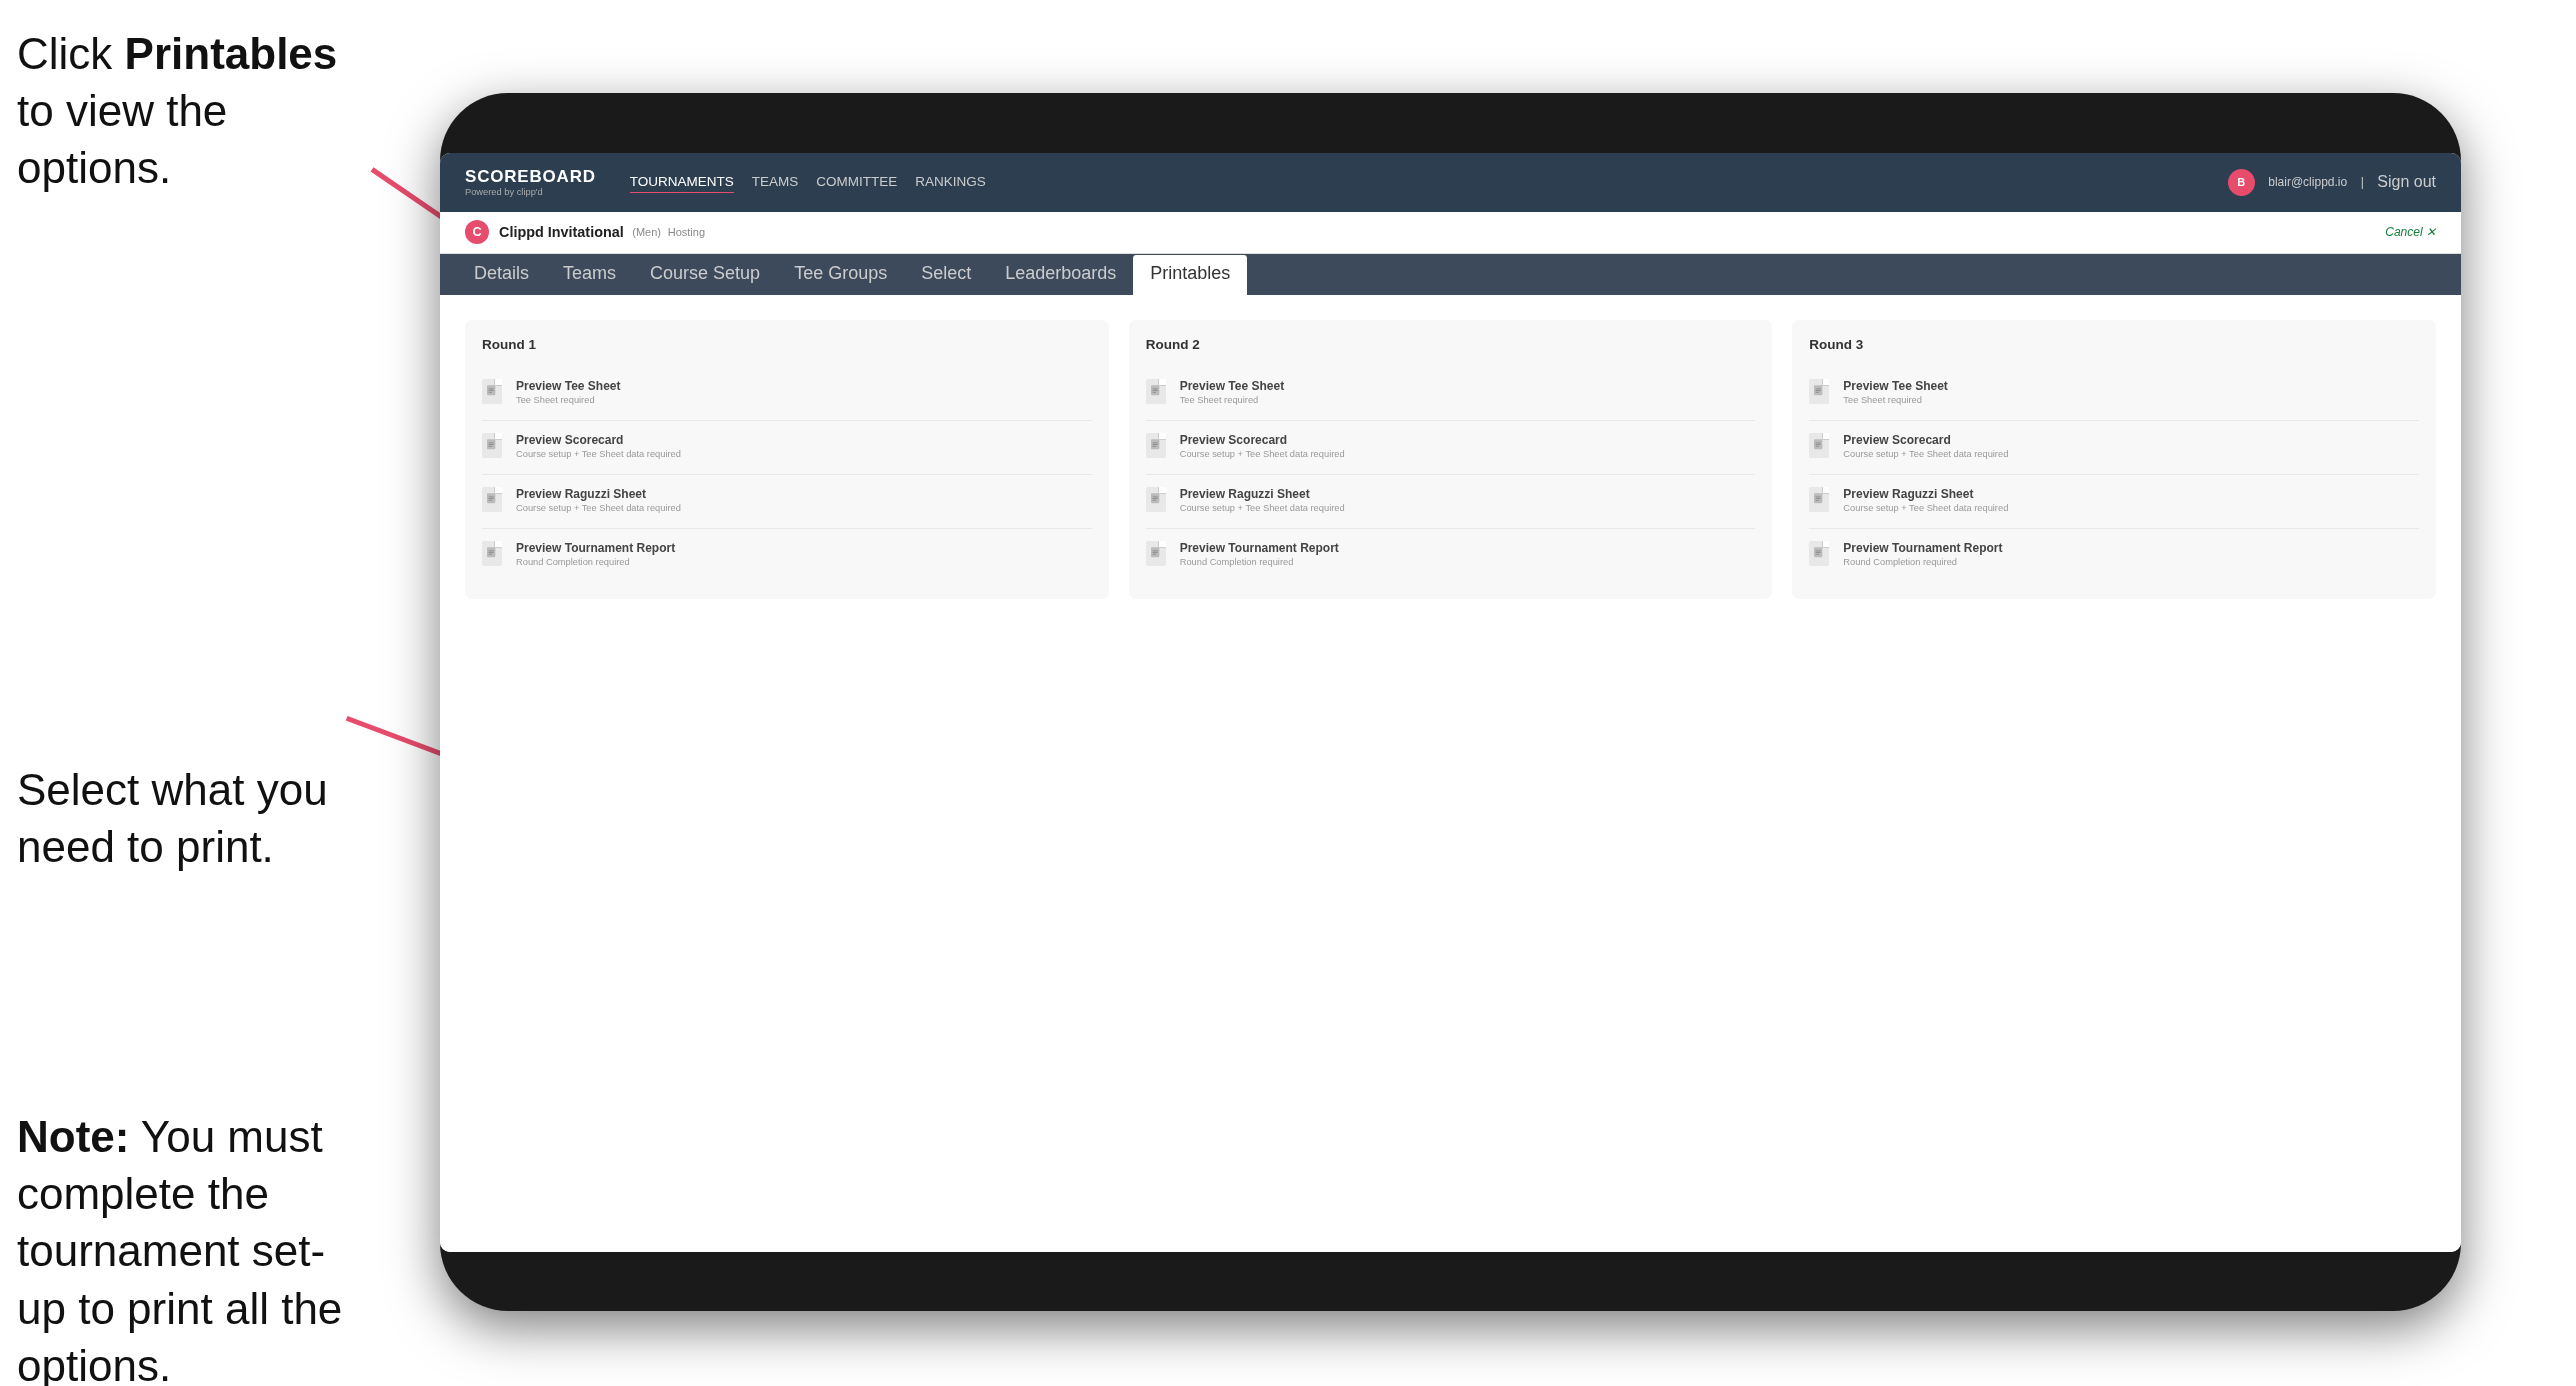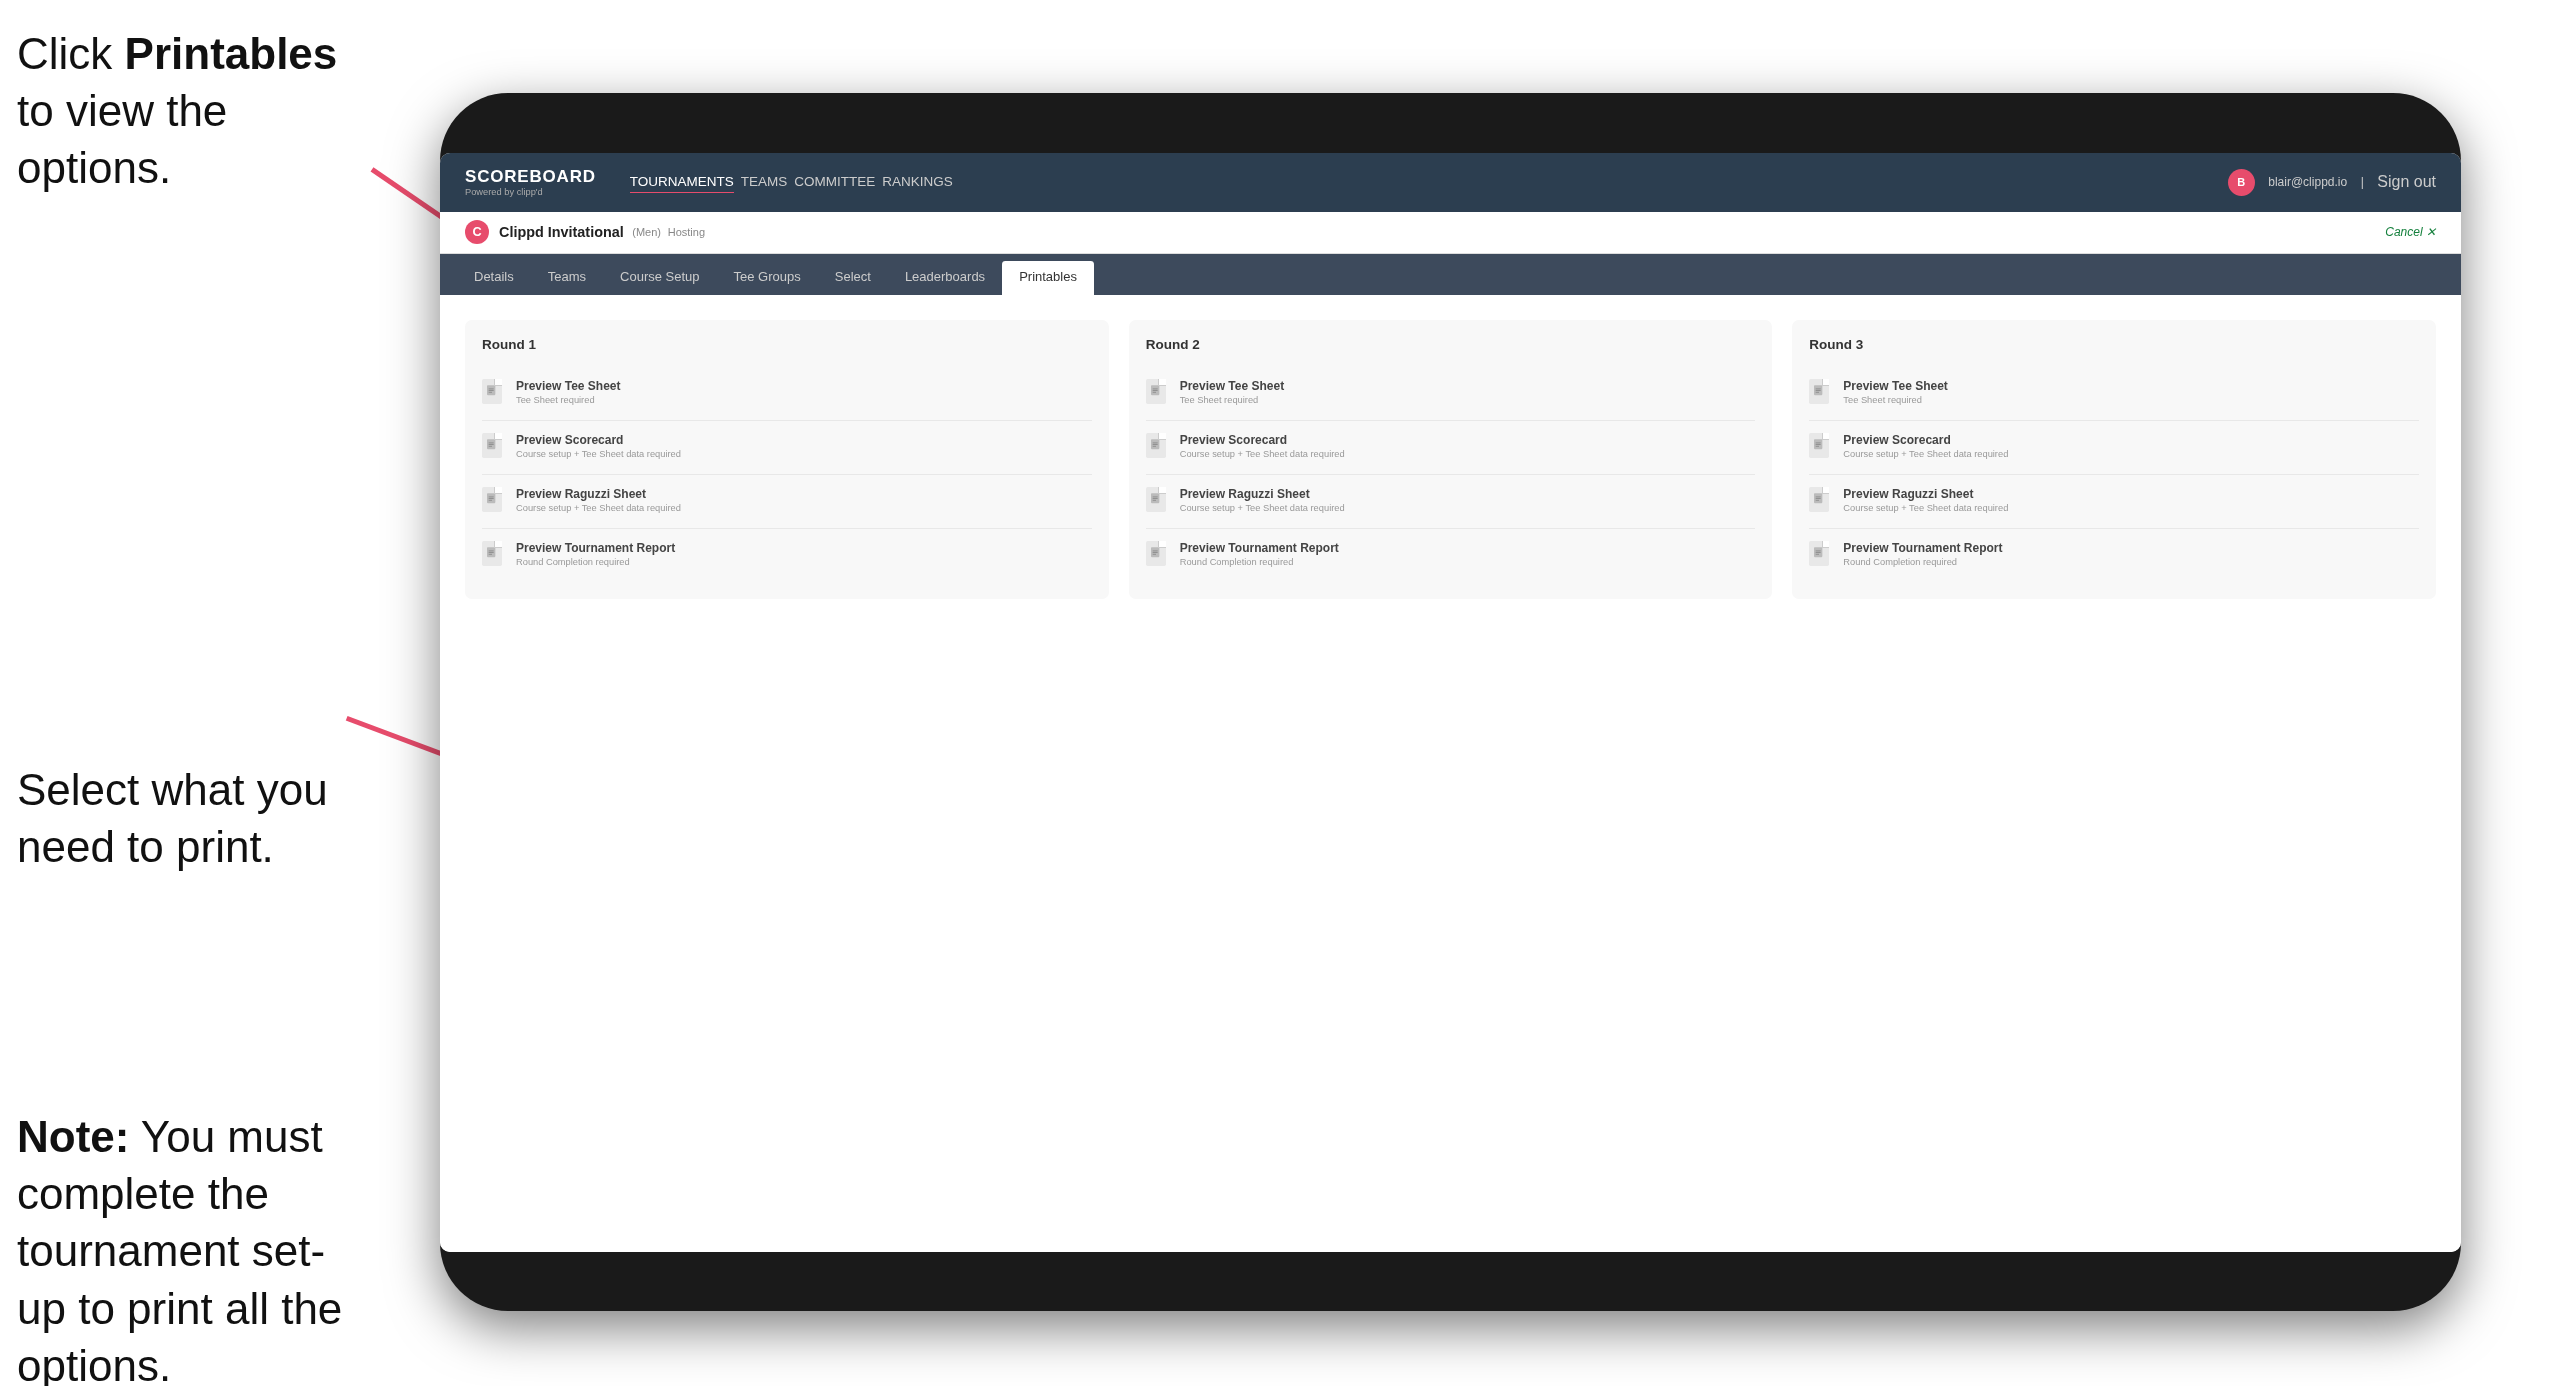--- a/index.html
+++ b/index.html
@@ -107,21 +107,21 @@
       color: #fff;
       letter-spacing: 0.8px;
     }
     .scoreboard-sub {
       font-size: 9.3px;
       color: #aaa;
     }
 
     .top-nav-links {
       display: flex;
-      gap: 7px;
+      gap: 18px;
       flex: 1;
     }
     .top-nav-link {
       font-size: 13.5px;
       color: #ccc;
       text-decoration: none;
       padding: 3.4px 0;
       cursor: pointer;
     }
     .top-nav-link.active {
@@ -199,21 +199,21 @@
     .tab-bar {
       background: #3d4a5c;
       display: flex;
       padding: 0 17px;
       height: 41px;
       align-items: flex-end;
       flex-shrink: 0;
     }
     .tab-item {
       padding: 8.5px 17px;
-      font-size: 13px;
+      font-size: 18px;
       color: #ccc;
       cursor: pointer;
       border-bottom: 2.5px solid transparent;
     }
     .tab-item.active {
       color: #fff;
       background: #fff;
       color: #333;
       border-radius: 3.4px 3.4px 0 0;
       border-bottom: 2.5px solid transparent;

